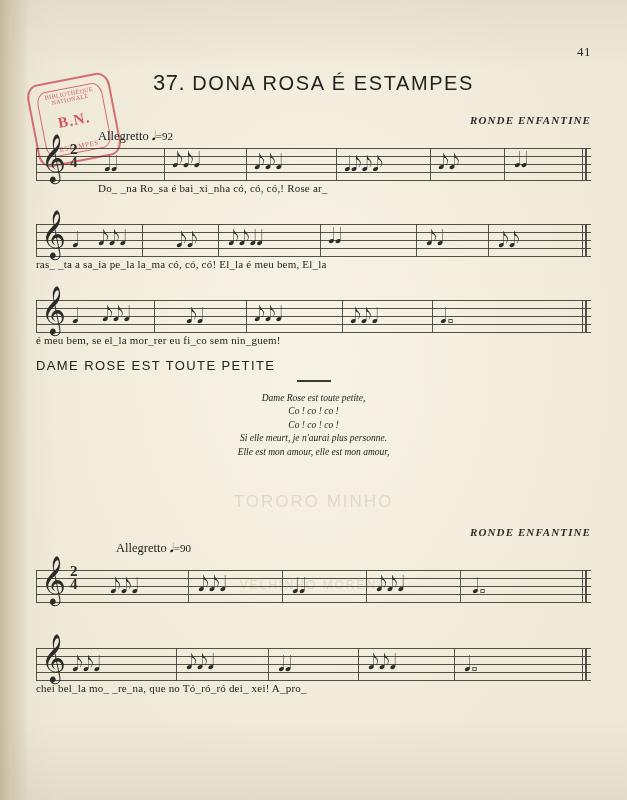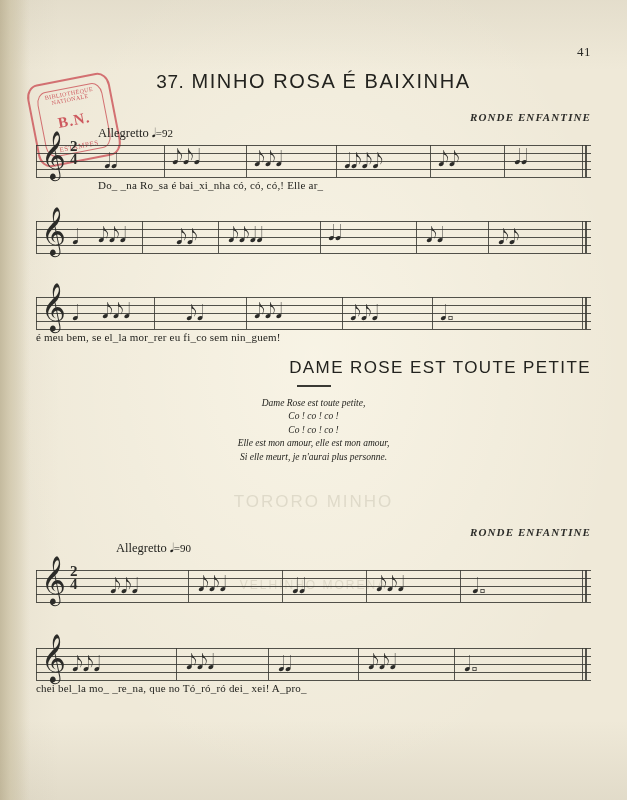--- a/index.html
+++ b/index.html
@@ -96,21 +96,21 @@
   }
   
   .song-title {
     text-align: center;
     font-family: "Liberation Sans", sans-serif;
     font-size: 20px;
     letter-spacing: 1.6px;
     color: #23231f;
   }
   .song-title .num {
-    font-size: 19px;
+    font-size: 22px;
     letter-spacing: .5px;
   }
   .genre {
     text-align: right;
     font-family: "Liberation Serif", serif;
     font-style: italic;
     font-weight: bold;
     font-size: 11px;
     letter-spacing: 1.1px;
     color: #2b2b28;
@@ -191,23 +191,23 @@
     left: 0; right: 0;
     top: 48px;
     font-family: "Liberation Serif", serif;
     font-size: 11px;
     letter-spacing: .2px;
     color: #23231f;
     white-space: nowrap;
   }
   
   .fr-title {
-    text-align: right;
+    text-align: left;
     font-family: "Liberation Sans", sans-serif;
-    font-size: 17px;
+    font-size: 13px;
     letter-spacing: 1.4px;
     color: #23231f;
   }
   .rule {
     width: 34px;
     height: 1.6px;
     background: #3a3a34;
     margin: 7px auto 10px;
   }
   .fr-verse {
@@ -247,21 +247,21 @@
     <div class="ring inner"></div>
     <div class="top-text">BIBLIOTHÈQUE NATIONALE</div>
     <div class="mid-text">B.N.</div>
     <div class="bot-text">ESTAMPES</div>
   </div>
 
   <div style="position:absolute; left:36px; right:36px; top:70px;">
 
     <div class="song-title">
       <span class="num">37.</span>
-      <span>MINHO ROSA É BAIXINHA</span>
+      <span>DONA ROSA É ESTAMPES</span>
     </div>
 
     <div class="genre" style="margin-top:18px;">RONDE ENFANTINE</div>
 
     <div class="system" style="margin-top:8px;">
       <div class="tempo" style="position:absolute; left:62px; top:-6px;">
         <span>Allegretto</span>
         <span style="font-family:'DejaVu Sans',sans-serif;">𝅘𝅥</span><span class="eq">=92</span>
       </div>
       <div class="staff">
@@ -282,21 +282,21 @@
           <span>2</span><br>
           <span>4</span>
         </div>
         <div class="notegroup" style="left:68px; top:6px;">𝅘𝅥𝅘𝅥</div>
         <div class="notegroup" style="left:136px; top:2px;">𝅘𝅥𝅮𝅘𝅥𝅮𝅘𝅥</div>
         <div class="notegroup" style="left:218px; top:4px;">𝅘𝅥𝅮𝅘𝅥𝅮𝅘𝅥</div>
         <div class="notegroup" style="left:308px; top:6px;">𝅘𝅥𝅘𝅥𝅮𝅘𝅥𝅮𝅘𝅥𝅮</div>
         <div class="notegroup" style="left:402px; top:4px;">𝅘𝅥𝅮𝅘𝅥𝅮</div>
         <div class="notegroup" style="left:478px; top:2px;">𝅘𝅥𝅘𝅥</div>
       </div>
-      <div class="lyrics" style="padding-left:62px;">Do_  _na Ro_sa é bai_xi_nha có, có, có,!                        Elle ar_</div>
+      <div class="lyrics" style="padding-left:62px;">Do_  _na Ro_sa é bai_xi_nha có, có, có,!                        Rose ar_</div>
     </div>
 
     <div class="system" style="margin-top:14px;">
       <div class="staff">
         <div class="line" style="top:0px;"></div>
         <div class="line" style="top:8px;"></div>
         <div class="line" style="top:16px;"></div>
         <div class="line" style="top:24px;"></div>
         <div class="line" style="top:32px;"></div>
         <div class="bar" style="left:0px;"></div>
@@ -308,20 +308,21 @@
         <div class="bar end" style="left:546px;"></div>
         <div class="clef">𝄞</div>
         <div class="notegroup" style="left:36px; top:6px;">𝅘𝅥</div>
         <div class="notegroup" style="left:62px; top:4px;">𝅘𝅥𝅮𝅘𝅥𝅮𝅘𝅥</div>
         <div class="notegroup" style="left:140px; top:6px;">𝅘𝅥𝅮𝅘𝅥𝅮</div>
         <div class="notegroup" style="left:192px; top:4px;">𝅘𝅥𝅮𝅘𝅥𝅮𝅘𝅥𝅘𝅥</div>
         <div class="notegroup" style="left:292px; top:2px;">𝅘𝅥𝅘𝅥</div>
         <div class="notegroup" style="left:390px; top:4px;">𝅘𝅥𝅮𝅘𝅥</div>
         <div class="notegroup" style="left:462px; top:6px;">𝅘𝅥𝅮𝅘𝅥𝅮</div>
       </div>
+      <div class="lyrics">ras_  _ta a sa_ia pe_la  la_ma có, có, có!      El_la é  meu bem,      El_la</div>
     </div>
 
     <div class="system" style="margin-top:14px;">
       <div class="staff">
         <div class="line" style="top:0px;"></div>
         <div class="line" style="top:8px;"></div>
         <div class="line" style="top:16px;"></div>
         <div class="line" style="top:24px;"></div>
         <div class="line" style="top:32px;"></div>
         <div class="bar" style="left:0px;"></div>
@@ -343,22 +344,22 @@
 
   </div>
 
   <div style="position:absolute; left:36px; right:36px; top:358px;">
     <div class="fr-title">DAME ROSE EST TOUTE PETITE</div>
     <div class="rule"></div>
     <div class="fr-verse">
       <span class="indent">Dame Rose est toute petite,</span>
       <span class="indent">Co ! co ! co !</span>
       <span class="indent">Co ! co ! co !</span>
+      <span class="indent">Si elle meurt, je n'aurai plus personne.</span>
       <span class="indent">Elle est mon amour, elle est mon amour,</span>
-      <span class="indent">Si elle meurt, je n'aurai plus personne.</span>
     </div>
   </div>
 
   <div style="position:absolute; left:36px; right:36px; top:508px;">
 
 
     <div class="genre" style="margin-top:18px;">RONDE ENFANTINE</div>
 
     <div class="system" style="margin-top:10px;">
       <div class="tempo" style="position:absolute; left:80px; top:-8px;">

